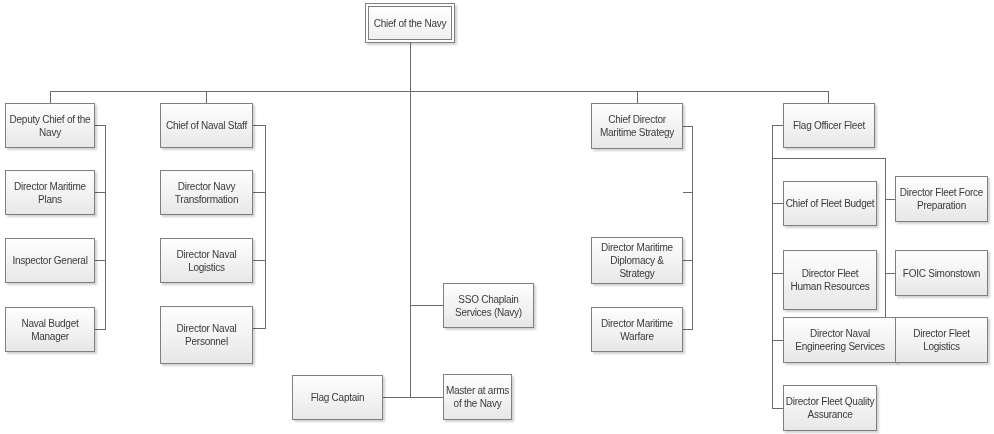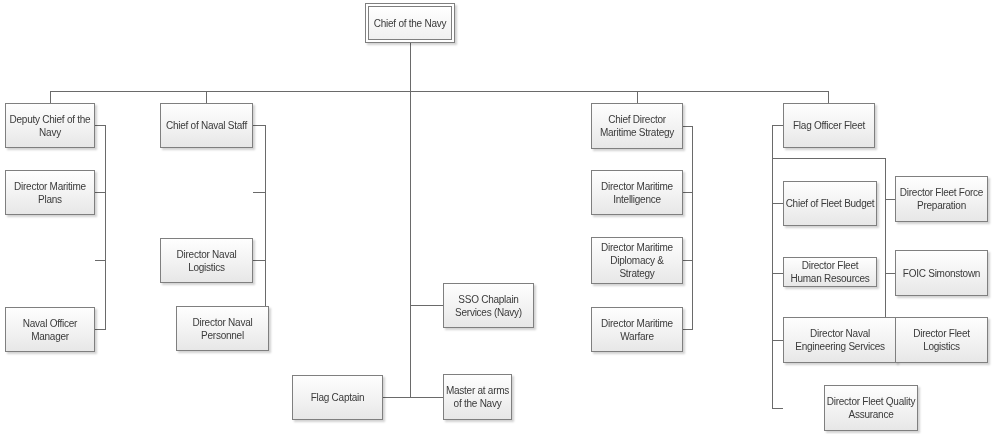--- a/index.html
+++ b/index.html
@@ -94,71 +94,74 @@
       <span class="lbl">Chief of the Navy</span>
     </div>
   </div>
 
   <div class="node" style="left:5px;top:103px;width:90px;height:45px">
     <span class="lbl">Deputy Chief of the Navy</span>
   </div>
   <div class="node" style="left:5px;top:170px;width:90px;height:45px">
     <span class="lbl">Director Maritime Plans</span>
   </div>
+  <div class="node" style="left:5px;top:238px;width:90px;height:45px">
+    <span class="lbl">Inspector General</span>
+  </div>
   <div class="node" style="left:5px;top:307px;width:90px;height:45px">
-    <span class="lbl">Naval Officer Manager</span>
+    <span class="lbl">Naval Budget Manager</span>
   </div>
 
   <div class="node" style="left:160px;top:103px;width:93px;height:45px">
     <span class="lbl">Chief of Naval Staff</span>
   </div>
+  <div class="node" style="left:160px;top:170px;width:93px;height:45px">
+    <span class="lbl">Director Navy Transformation</span>
+  </div>
   <div class="node" style="left:160px;top:238px;width:93px;height:45px">
     <span class="lbl">Director Naval Logistics</span>
   </div>
-  <div class="node" style="left:176px;top:306px;width:93px;height:45px">
+  <div class="node" style="left:160px;top:306px;width:93px;height:58px">
     <span class="lbl">Director Naval Personnel</span>
   </div>
 
   <div class="node" style="left:443px;top:283px;width:91px;height:45px">
     <span class="lbl">SSO Chaplain Services (Navy)</span>
   </div>
   <div class="node" style="left:292px;top:375px;width:91px;height:45px">
     <span class="lbl">Flag Captain</span>
   </div>
   <div class="node" style="left:443px;top:374px;width:69px;height:46px">
     <span class="lbl">Master at arms of the Navy</span>
   </div>
 
   <div class="node" style="left:591px;top:103px;width:92px;height:46px">
     <span class="lbl">Chief Director Maritime Strategy</span>
   </div>
-  <div class="node" style="left:591px;top:170px;width:92px;height:45px">
-    <span class="lbl">Director Maritime Intelligence</span>
-  </div>
   <div class="node" style="left:591px;top:237px;width:92px;height:47px">
     <span class="lbl">Director Maritime Diplomacy &amp; Strategy</span>
   </div>
   <div class="node" style="left:591px;top:307px;width:92px;height:45px">
     <span class="lbl">Director Maritime Warfare</span>
   </div>
 
   <div class="node" style="left:783px;top:103px;width:92px;height:45px">
     <span class="lbl">Flag Officer Fleet</span>
   </div>
 
   <div class="node" style="left:783px;top:181px;width:94px;height:45px">
     <span class="lbl">Chief of Fleet Budget</span>
   </div>
-  <div class="node" style="left:783px;top:257px;width:94px;height:30px">
+  <div class="node" style="left:783px;top:250px;width:94px;height:60px">
     <span class="lbl">Director Fleet Human Resources</span>
   </div>
   <div class="node" style="left:783px;top:317px;width:114px;height:46px">
     <span class="lbl">Director Naval Engineering Services</span>
   </div>
-  <div class="node" style="left:824px;top:385px;width:94px;height:46px">
+  <div class="node" style="left:783px;top:385px;width:94px;height:46px">
     <span class="lbl">Director Fleet Quality Assurance</span>
   </div>
 
   <div class="node" style="left:895px;top:250px;width:93px;height:46px">
     <span class="lbl">FOIC Simonstown</span>
   </div>
   <div class="node" style="left:895px;top:176px;width:93px;height:46px">
     <span class="lbl">Director Fleet Force Preparation</span>
   </div>
   <div class="node" style="left:895px;top:317px;width:93px;height:46px">

